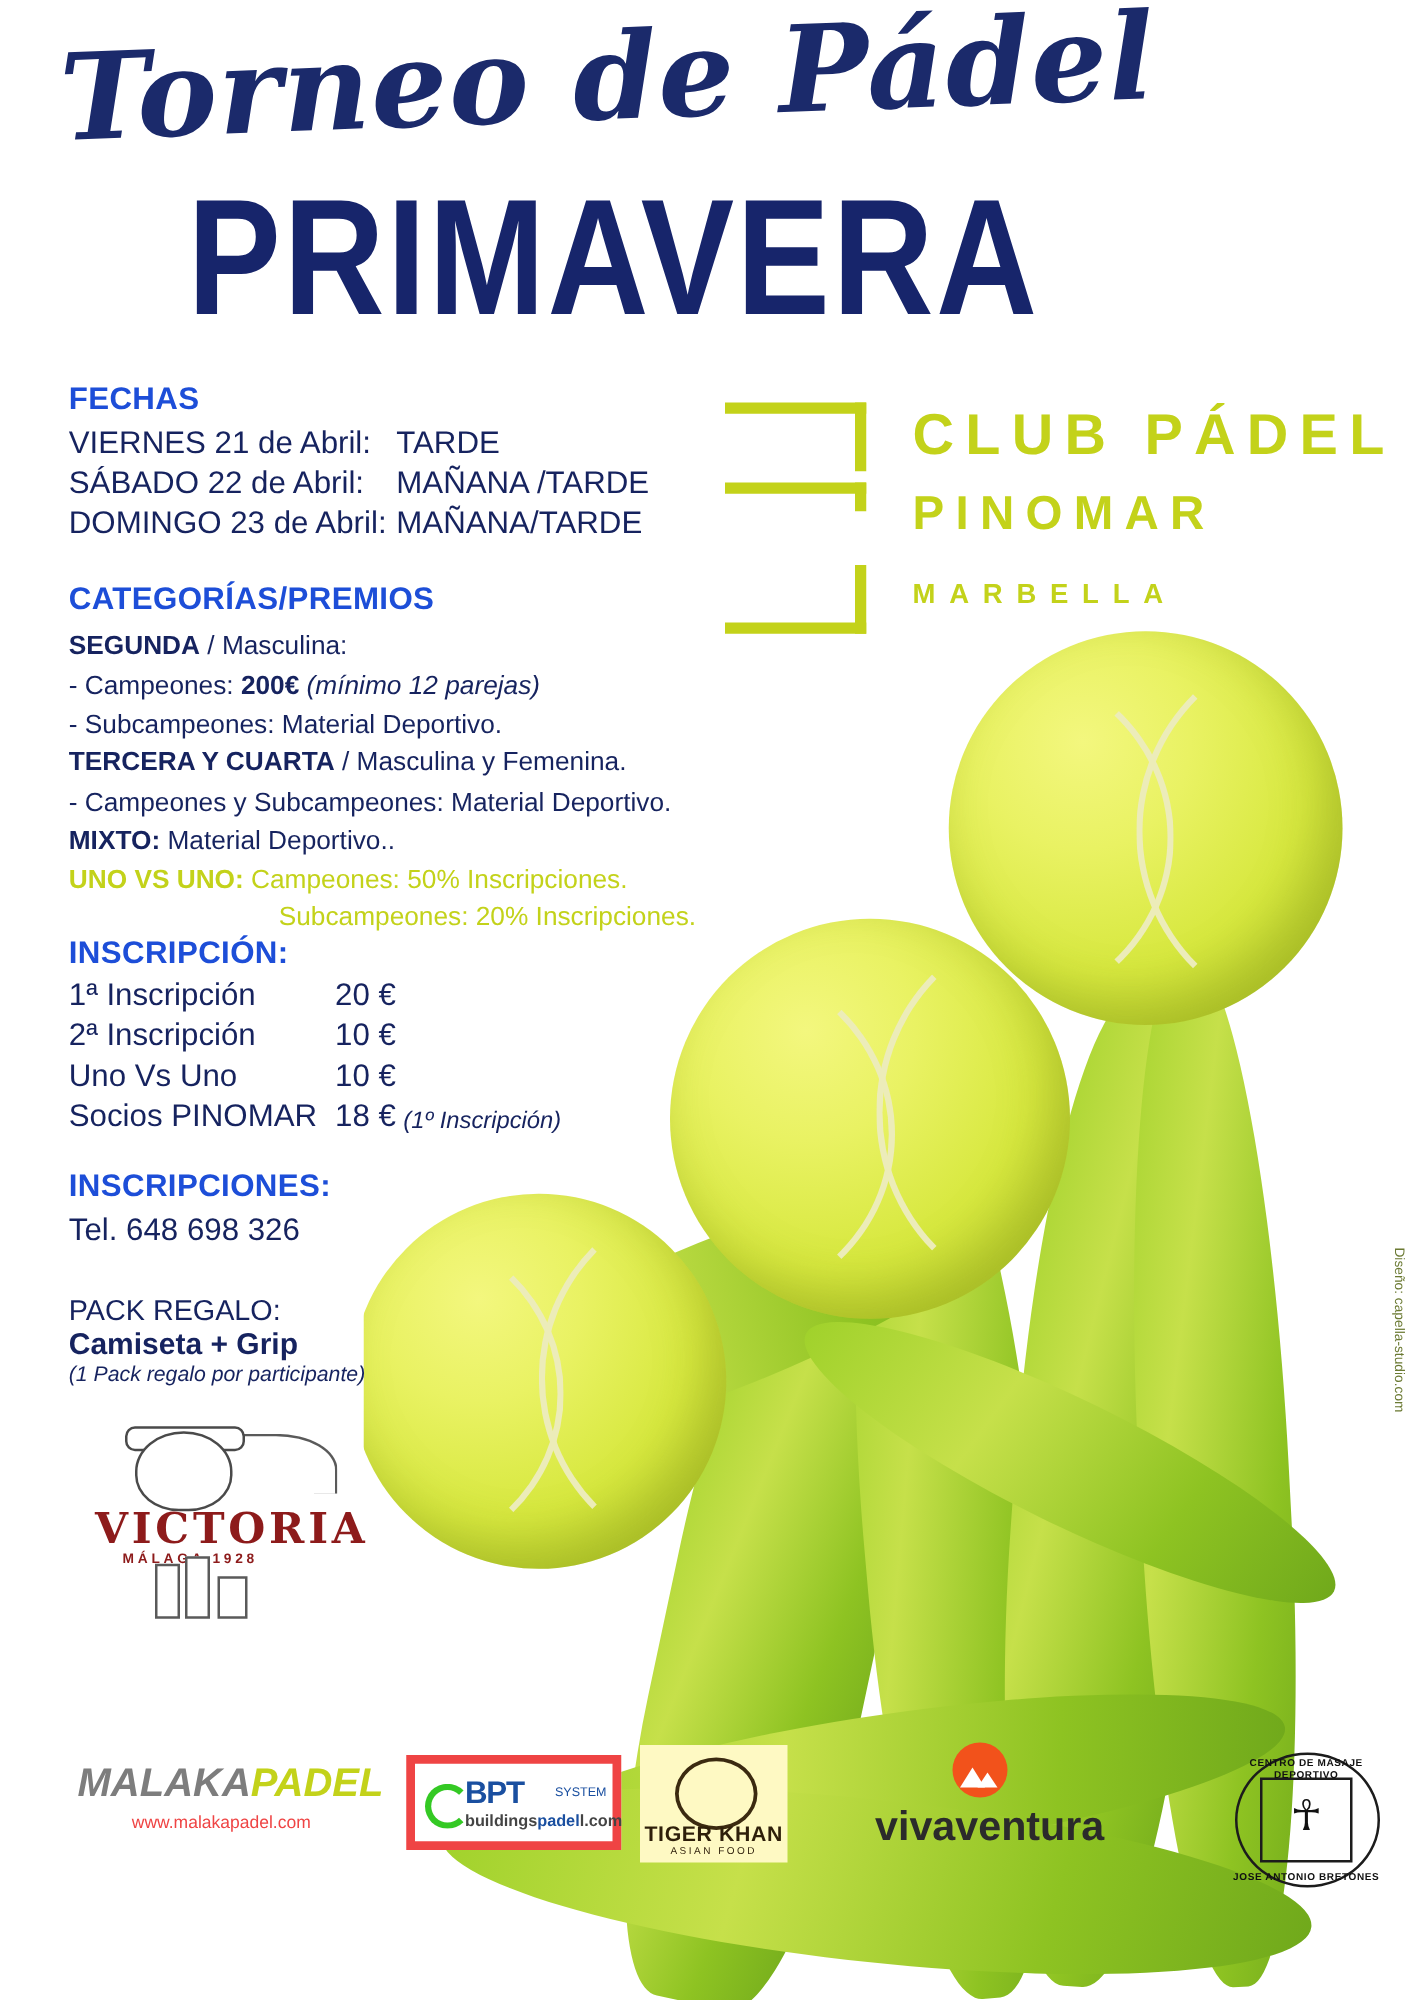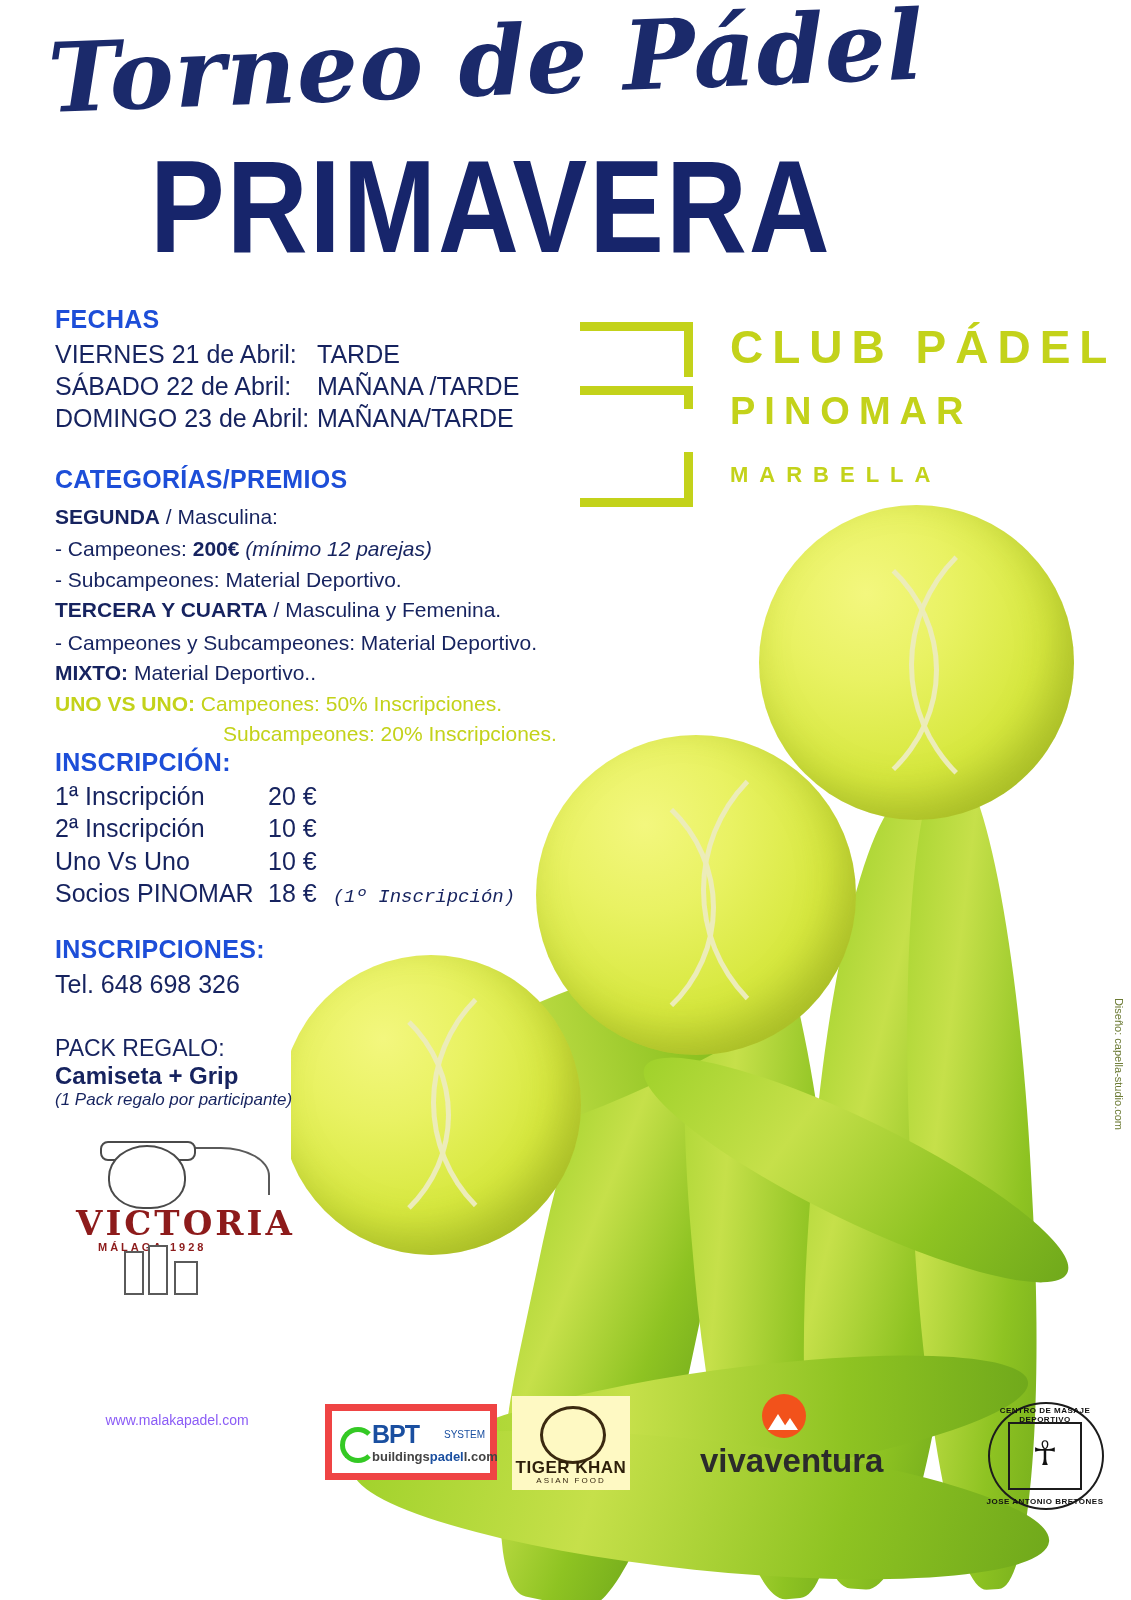--- a/index.html
+++ b/index.html
@@ -244,21 +244,21 @@
     height: 140px;
   }
   #malaka {
     position: absolute; left: 62px; top: 18px; width: 230px;
   }
   #malaka .mtext {
     font-weight: bold; font-size: 32px; font-style: italic;
     color: #7d7d7d; letter-spacing: 0px; white-space: nowrap;
   }
   #malaka .mtext .acc { color: #c3d21a; }
-  #malaka .murl { font-size: 14px; color: #8b5cf6; text-align: center; margin-top: 4px; }
+  #malaka .murl { font-size: 14px; color: #ef4444; text-align: center; margin-top: 4px; }
 
   #bpt {
     position: absolute; left: 325px; top: 14px; width: 158px; height: 62px;
     border: 7px solid #ef4444; background: #ffffff;
   }
   #bpt .c {
     position: absolute; left: 8px; top: 16px; width: 26px; height: 26px;
     border: 5px solid #34c924; border-radius: 50%; border-right-color: transparent;
   }
   #bpt .bpttext {
@@ -422,21 +422,21 @@
       <div class="c1">2ª Inscripción</div>
       <div class="c2">10 €</div>
     </div>
     <div class="row">
       <div class="c1">Uno Vs Uno</div>
       <div class="c2">10 €</div>
     </div>
     <div class="row">
       <div class="c1">Socios PINOMAR</div>
       <div class="c2">18 €</div>
-      <div class="note" style="margin-left:16px; align-self:flex-end;font-family:Liberation Mono, monospace;">(1º Inscripción)</div>
+      <div class="note" style="margin-left:6px; align-self:flex-end;">(1º Inscripción)</div>
     </div>
   </div>
 
   <div class="block" id="contacto">
     <div class="head">INSCRIPCIONES:</div>
     <div class="line">Tel. 648 698 326</div>
   </div>
 
   <div class="block" id="pack">
     <div class="l1">PACK REGALO:</div>
@@ -460,20 +460,23 @@
     <div class="vname">VICTORIA</div>
     <div class="vsub">MÁLAGA 1928</div>
     <div class="vbottle" style="left:54px; height:40px;"></div>
     <div class="vbottle" style="left:78px; height:46px;"></div>
     <div class="vbottle" style="left:104px; height:30px; width:20px;"></div>
   </div>
 
   <div id="sponsors">
 
     <div id="malaka">
+      <div class="mtext">
+        <span>MALAKA</span><span class="acc">PADEL</span>
+      </div>
       <div class="murl">www.malakapadel.com</div>
     </div>
 
     <div id="bpt">
       <div class="c"></div>
       <div class="bpttext">BPT</div>
       <div class="sys">SYSTEM</div>
       <div class="bldg">
         <span>buildings</span><span class="p">padel</span><span>l.com</span>
       </div>

